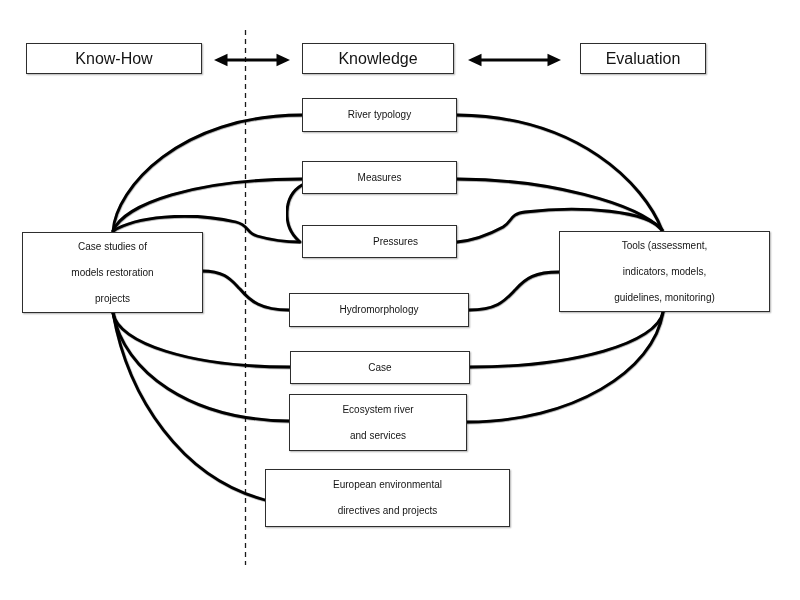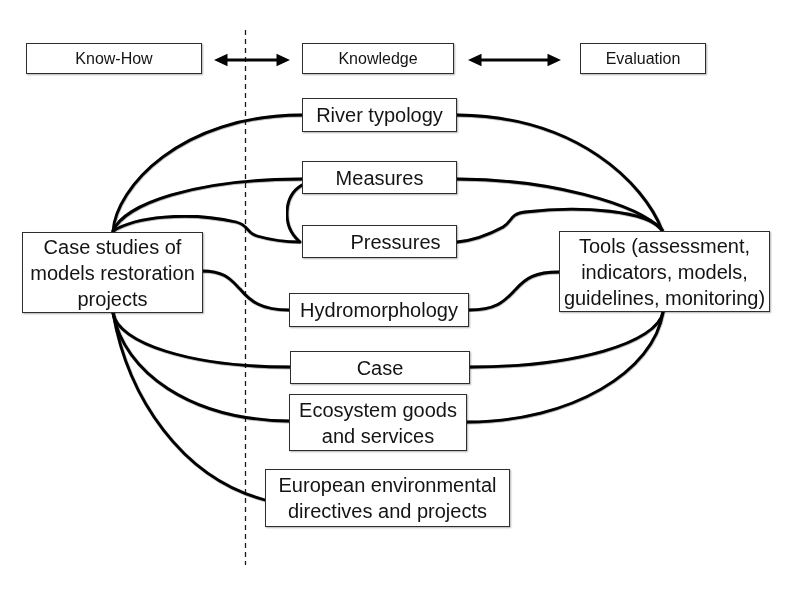--- a/index.html
+++ b/index.html
@@ -9,21 +9,21 @@
   }
   #edge-layer{position:absolute;left:0;top:0;width:800px;height:600px;}
   .edge{fill:none;stroke:#060606;stroke-width:2.8;stroke-linecap:round;filter:url(#soft);}
   .arrow-line{stroke:#050505;stroke-width:3;}
   .arrow-head{fill:#050505;stroke:none;}
   .dashline{stroke:#1a1a1a;stroke-width:1.3;stroke-dasharray:5 4;}
   .node{
     position:absolute;box-sizing:border-box;background:#ffffff;
     border:1.4px solid #2e2e2e;box-shadow:1px 1px 1.5px rgba(0,0,0,0.30);
     display:flex;flex-direction:column;align-items:center;justify-content:center;
-    text-align:center;color:#141414;font-size:20px;line-height:26px;
+    text-align:center;color:#141414;font-size:10px;line-height:26px;
   }
   .node span{display:block;white-space:nowrap;}
   .toprow{font-size:16px;}
 </style>
 </head>
 <body>
 
 <div id="canvas">
 
   <svg id="edge-layer" viewBox="0 0 800 600" xmlns="http://www.w3.org/2000/svg">
@@ -94,21 +94,21 @@
   <div class="node" style="left:302px;top:225px;width:155px;height:33px;padding-left:32px;">
     <span>Pressures</span>
   </div>
   <div class="node" style="left:289px;top:293px;width:180px;height:34px;">
     <span>Hydromorphology</span>
   </div>
   <div class="node" style="left:290px;top:351px;width:180px;height:33px;">
     <span>Case</span>
   </div>
   <div class="node" style="left:289px;top:394px;width:178px;height:57px;">
-    <span>Ecosystem goods</span>
+    <span>Ecosystem river</span>
     <span>and services</span>
   </div>
   <div class="node" style="left:265px;top:469px;width:245px;height:58px;">
     <span>European environmental</span>
     <span>directives and projects</span>
   </div>
 
 </div>
 
 </body></html>

